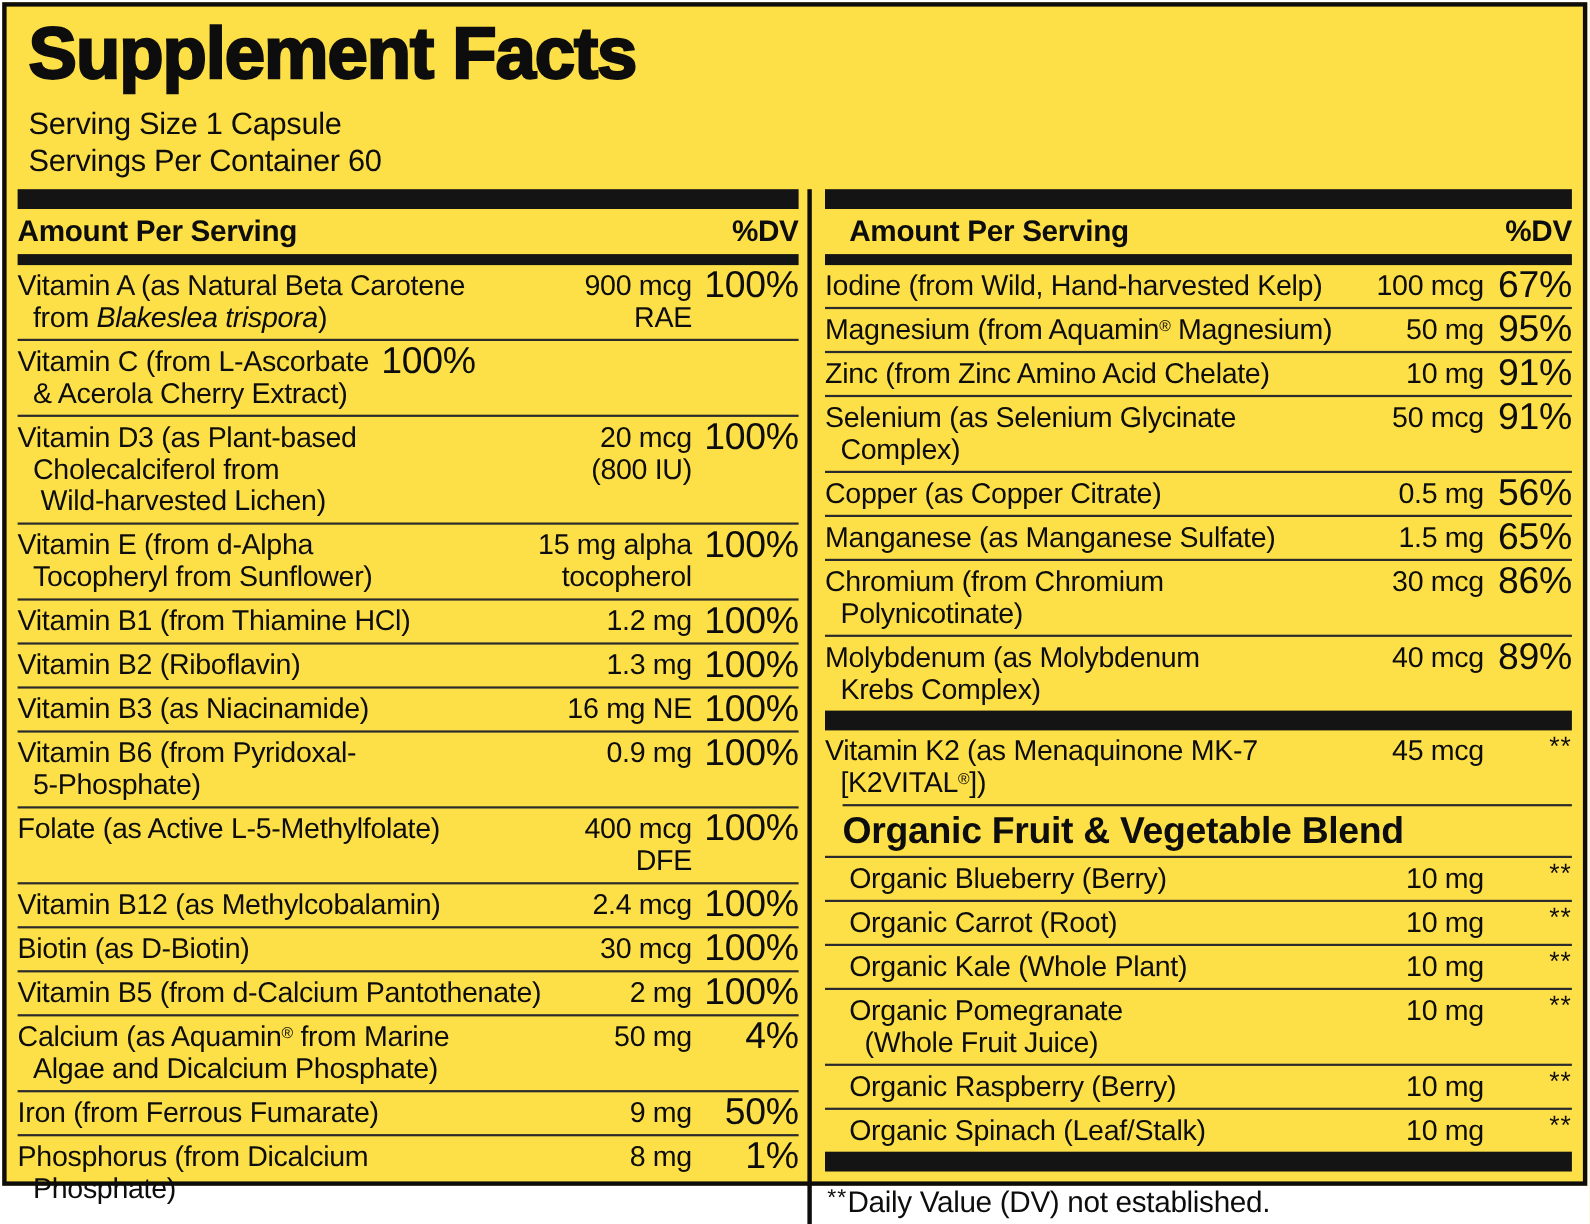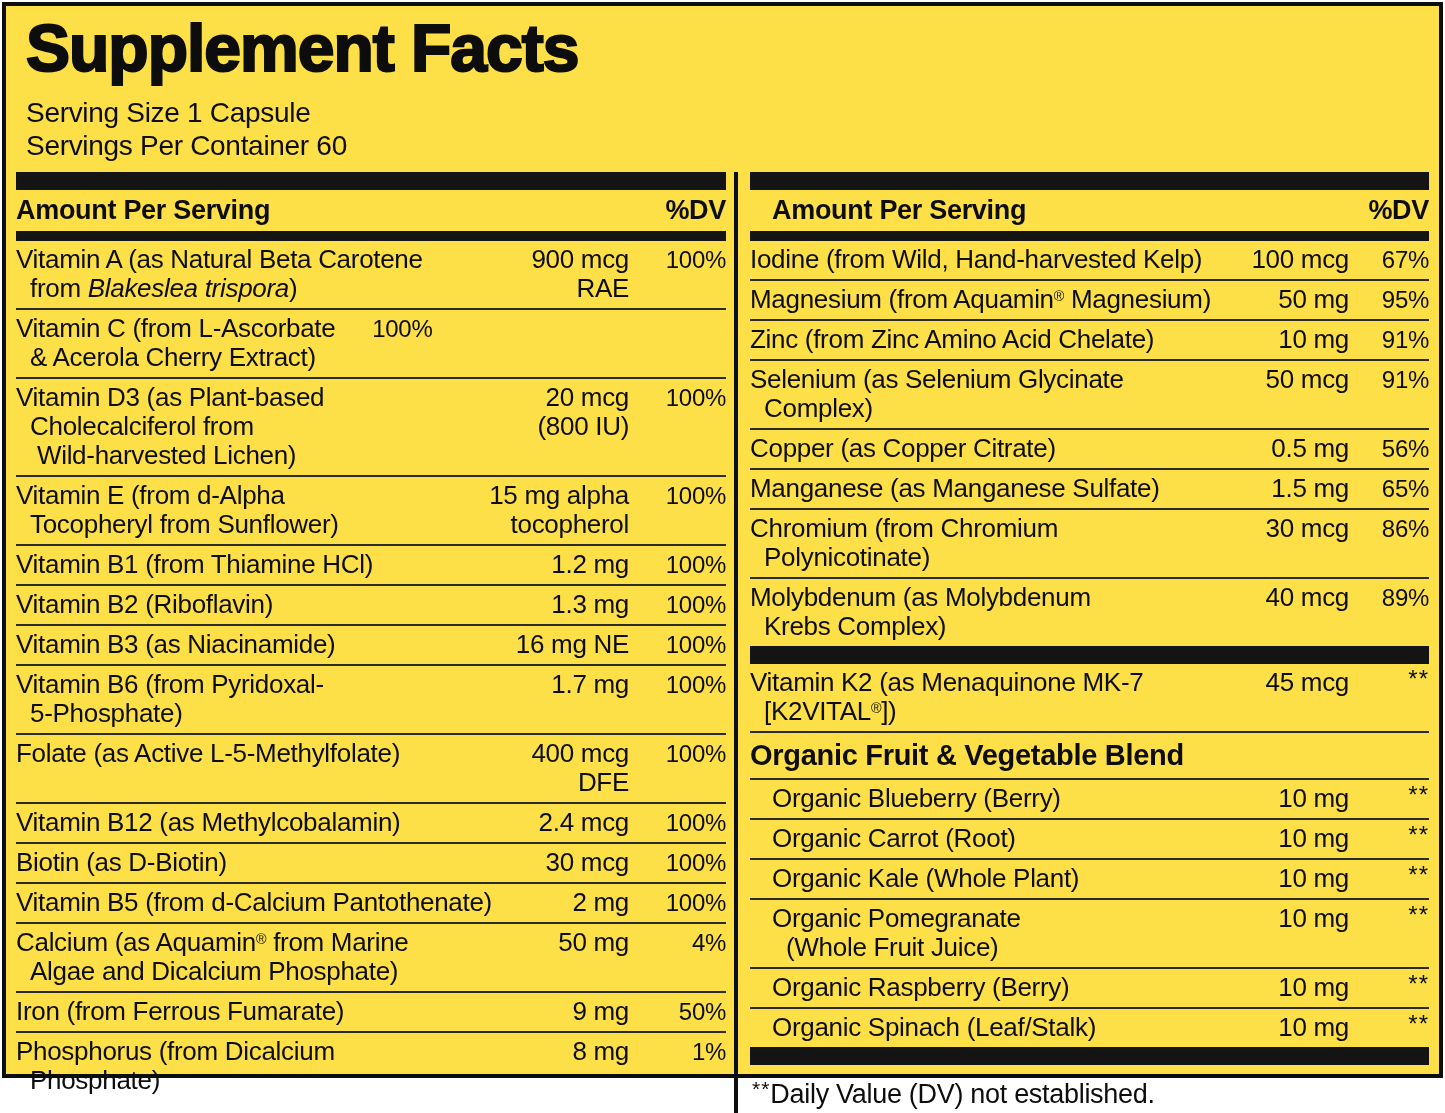--- a/index.html
+++ b/index.html
@@ -89,44 +89,45 @@
     min-width: 0;
     text-align: right;
     white-space: pre;
     font-size: 26px;
     line-height: 29px;
     letter-spacing: -0.3px;
   }
   .dv {
     flex: none;
     text-align: right;
-    font-size: 24px;
+    font-size: 34px;
     line-height: 29px;
     letter-spacing: -0.3px;
   }
   .col-left  .dv { width: 97px; }
   .col-right .dv { width: 80px; }
   .dv.stars {
     font-size: 24px;
     letter-spacing: 1px;
     position: relative;
     top: -4px;
   }
   sup {
     font-size: 0.55em;
     line-height: 0;
     vertical-align: 0.5em;
   }
   .blend-head {
     border-top: 2px solid #2b2b2b;
     font-weight: bold;
-    font-size: 29px;
+    font-size: 34px;
     line-height: 33px;
     padding: 6px 0 6px 0;
     letter-spacing: -0.3px;
+    margin-left: 16px;
   }
   .footnote {
     font-size: 27px;
     line-height: 30px;
     padding: 9px 0 6px 2px;
     letter-spacing: -0.3px;
   }
   .footnote .mark {
     font-size: 21px;
     vertical-align: 7px;
@@ -201,21 +202,21 @@
               <span class="dv">100%</span>
             </div>
             <div class="row">
               <span class="name">Vitamin B3 (as Niacinamide)</span>
               <span class="amount">16 mg NE</span>
               <span class="dv">100%</span>
             </div>
             <div class="row">
               <span class="name">Vitamin B6 (from Pyridoxal-
 5-Phosphate)</span>
-              <span class="amount">1.7 mg</span>
+              <span class="amount">0.9 mg</span>
               <span class="dv">100%</span>
             </div>
             <div class="row">
               <span class="name">Folate (as Active L-5-Methylfolate)</span>
               <span class="amount">400 mcg
 DFE</span>
               <span class="dv">100%</span>
             </div>
             <div class="row">
               <span class="name">Vitamin B12 (as Methylcobalamin)</span>

